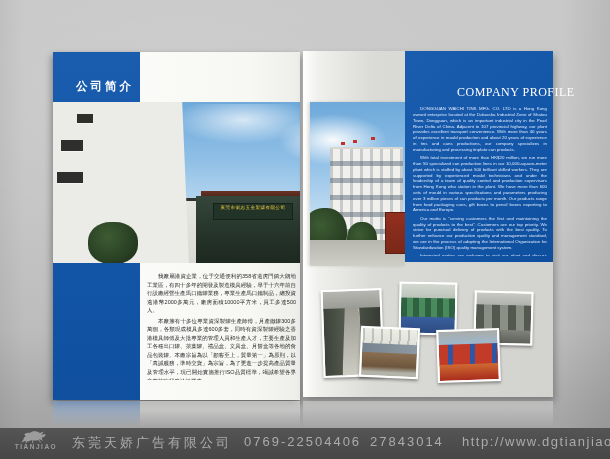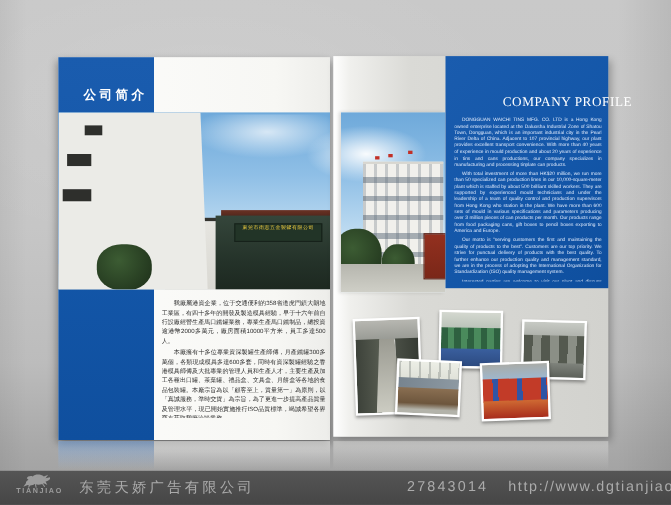--- a/index.html
+++ b/index.html
@@ -249,17 +249,18 @@
 
   <div class="footer">
     <div class="logo">
       <svg width="34" height="14" viewBox="0 0 40 18">
         <path fill="#9c9c9c" d="M4 12 L1 16 L6 14 C8 15 12 15 14 13 C18 14 22 14 25 12 L29 14 L27 10 C31 9 33 7 32 5 L27 6 L30 2 L25 4 C21 1 15 1 12 4 C9 3 6 4 5 6 L7 8 C5 9 4 10 4 12 Z"></path>
         <path stroke="#9c9c9c" stroke-width="1.2" fill="none" d="M9 13 L7 17 M15 13 L16 17 M23 12 L26 16"></path>
       </svg>
       <div class="logo-word">TIANJIAO</div>
     </div>
     <div class="ft ft-company">东莞天娇广告有限公司</div>
+    <div class="ft ft-phone1">0769-22504406</div>
     <div class="ft ft-phone2">27843014</div>
     <div class="ft ft-site">http://www.dgtianjiao.com</div>
   </div>
 
 </div>
 
 </body></html>

